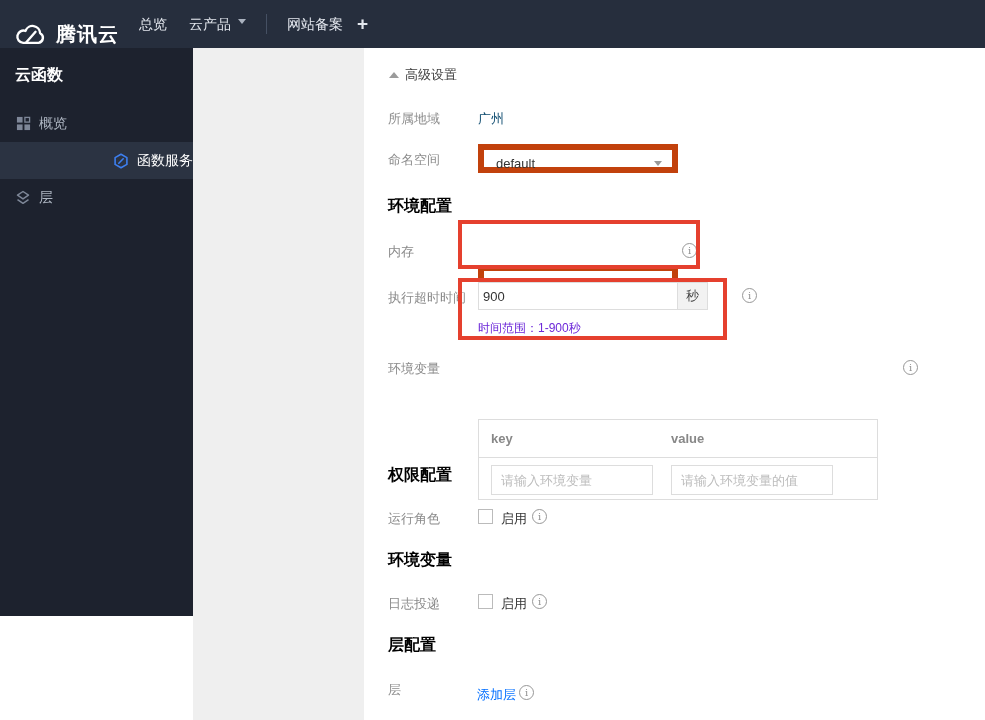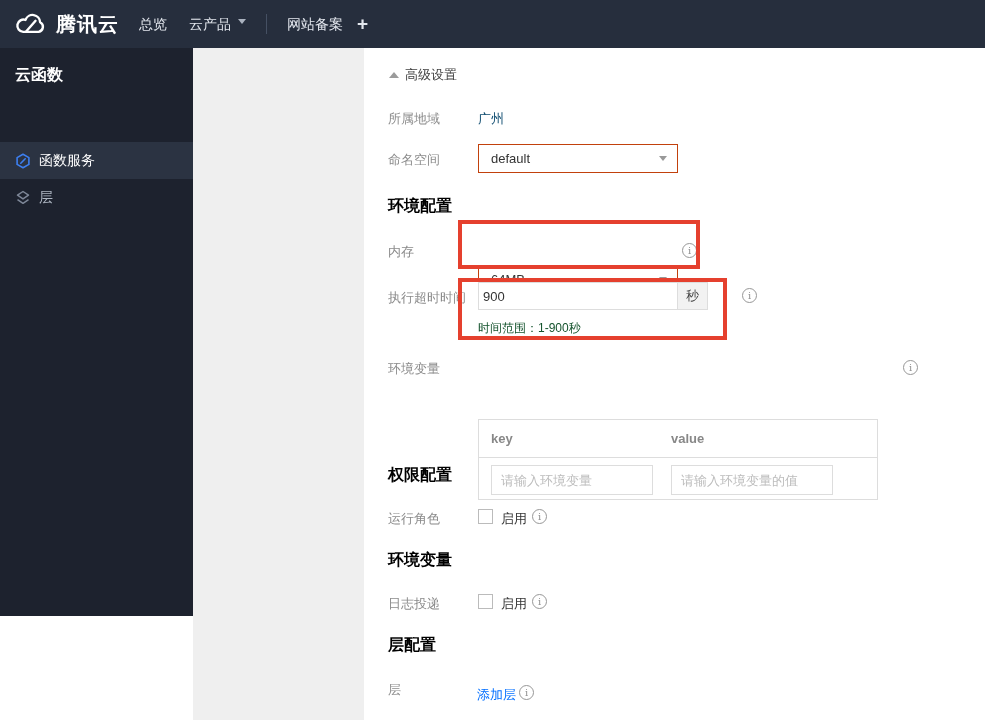--- a/index.html
+++ b/index.html
@@ -5,58 +5,58 @@
   :root{
     --navbar-bg:#262e3d; --sidebar-bg:#1d222e; --sidebar-active-bg:#2b3342;
     --accent-blue:#006eff; --highlight-red:#e5402e; --panel-gray:#efefef;
   }
   *{margin:0;padding:0;box-sizing:border-box;}
   body{font-family:"Liberation Sans",sans-serif;background:#fff;}
   .app{position:relative;width:985px;height:720px;overflow:hidden;background:#fff;}
 
   
   .topbar{position:absolute;left:0;top:0;width:985px;height:48px;background:var(--navbar-bg);}
-  .logo{position:absolute;left:14px;top:0;height:48px;display:flex;align-items:center;cursor:pointer;}
+  .logo{position:absolute;left:14px;top:0;height:48px;display:flex;align-items:flex-end;cursor:pointer;}
   .logo svg{display:block;}
   .logo-text{color:#fff;font-size:20px;font-weight:bold;margin-left:9px;letter-spacing:1px;}
   .nav-item{position:absolute;top:0;height:56px;line-height:48px;color:#e3e7ee;font-size:14px;cursor:pointer;white-space:nowrap;}
   .nav-caret{display:inline-block;width:0;height:0;border:4px solid transparent;border-top:5px solid #aab2bf;margin-left:7px;vertical-align:1px;}
   .nav-sep{position:absolute;left:266px;top:14px;width:1px;height:20px;background:#46506100;background:#455063;}
   .nav-plus{font-size:19px;font-weight:bold;}
 
   
   .sidebar{position:absolute;left:0;top:48px;width:193px;height:568px;background:var(--sidebar-bg);}
   .sidebar-title{position:absolute;left:15px;top:17px;color:#fff;font-size:16px;font-weight:bold;}
   .side-item{position:absolute;left:0;width:193px;height:37px;display:flex;align-items:center;cursor:pointer;color:#aeb6c2;font-size:14px;}
   .side-item .s-icon{width:16px;height:16px;margin-left:15px;margin-right:8px;display:flex;align-items:center;justify-content:center;}
-  .side-item.active{background:var(--sidebar-active-bg);color:#fff;}
+  .side-item.active{background:var(--sidebar-active-bg);color:#fff;justify-content:flex-end;}
 
   
   .gray-panel{position:absolute;left:193px;top:48px;width:171px;height:672px;background:var(--panel-gray);}
 
   
   .content{position:absolute;left:364px;top:48px;width:621px;height:672px;background:#fff;}
   .abs{position:absolute;}
   .form-label{font-size:13px;color:#8b8b8b;white-space:nowrap;}
   .form-value{font-size:13px;color:#0c4a6e;}
   .section-title{font-size:16px;font-weight:bold;color:#000;}
   .adv-toggle{display:flex;align-items:center;cursor:pointer;}
   .tri-up{width:0;height:0;border:5px solid transparent;border-bottom:6px solid #9b9b9b;margin-right:6px;margin-top:-5px;}
   .adv-text{font-size:13px;color:#404040;}
 
-  .select{width:200px;height:29px;border:1px solid #c2410c;background:#fff;position:relative;cursor:pointer;}
+  .select{width:200px;height:29px;border:6px solid #c2410c;background:#fff;position:relative;cursor:pointer;}
   .select .sel-text{position:absolute;left:12px;top:0;line-height:27px;font-size:13px;color:#333;}
   .sel-caret{position:absolute;right:10px;top:11px;width:0;height:0;border:4px solid transparent;border-top:5px solid #999;}
 
   .text-input{width:200px;height:28px;border:1px solid #ddd;background:#fff;font-size:13px;color:#333;padding:0 4px;outline:none;font-family:"Liberation Sans",sans-serif;}
   input::placeholder{color:#bdbdbd;}
   .unit-box{width:30px;height:28px;border:1px solid #ddd;border-left:none;background:#f2f2f2;font-size:13px;color:#444;text-align:center;line-height:26px;}
 
   .info-icon{display:inline-flex;width:15px;height:15px;border:1px solid #979797;border-radius:50%;color:#8f8f8f;font-size:10px;font-family:"DejaVu Serif",serif;align-items:center;justify-content:center;cursor:pointer;background:#fff;}
-  .hint-text{font-size:12px;color:#14532d;}
+  .hint-text{font-size:12px;color:#6d28d9;}
 
   .env-table{width:400px;height:81px;border:1px solid #ddd;background:#fff;position:relative;}
   .env-th{position:absolute;top:0;height:37px;line-height:37px;font-size:13px;font-weight:bold;color:#888;}
   .env-sep{position:absolute;left:0;top:37px;width:398px;height:1px;background:#ddd;}
   .env-input{position:absolute;top:45px;width:162px;height:30px;border:1px solid #ddd;font-size:13px;color:#333;padding:0 9px;outline:none;font-family:"Liberation Sans",sans-serif;}
 
   .checkbox{width:15px;height:15px;border:1px solid #bbb;background:#fff;cursor:pointer;}
   .enable-label{font-size:13px;color:#333;cursor:pointer;}
   .link{font-size:13px;color:var(--accent-blue);cursor:pointer;}
 
@@ -88,20 +88,31 @@
       <span>网站备案</span>
     </span>
     <span class="nav-item nav-plus" style="left:357px;">
       <span>+</span>
     </span>
   </div>
 
   <div class="sidebar">
     <div class="sidebar-title">云函数</div>
 
+    <div class="side-item" style="top:57px;">
+      <span class="s-icon">
+        <svg width="15" height="15" viewBox="0 0 16 16">
+          <rect x="1" y="1" width="6" height="6" fill="#7e8798"></rect>
+          <rect x="9.5" y="1.5" width="5" height="5" fill="none" stroke="#7e8798" stroke-width="1.4"></rect>
+          <rect x="1" y="9" width="6" height="6" fill="#7e8798"></rect>
+          <rect x="9" y="9" width="6" height="6" fill="#7e8798"></rect>
+        </svg>
+      </span>
+      <span>概览</span>
+    </div>
 
     <div class="side-item active" style="top:94px;">
       <span class="s-icon">
         <svg width="16" height="16" viewBox="0 0 16 16">
           <path d="M8 1.2 L13.9 4.6 V11.4 L8 14.8 L2.1 11.4 V4.6 Z" fill="none" stroke="#3d7ff0" stroke-width="1.6" stroke-linejoin="round"></path>
           <path d="M10.2 5.8 L5.8 10.2" stroke="#3d7ff0" stroke-width="1.6" stroke-linecap="round"></path>
         </svg>
       </span>
       <span>函数服务</span>
     </div>

